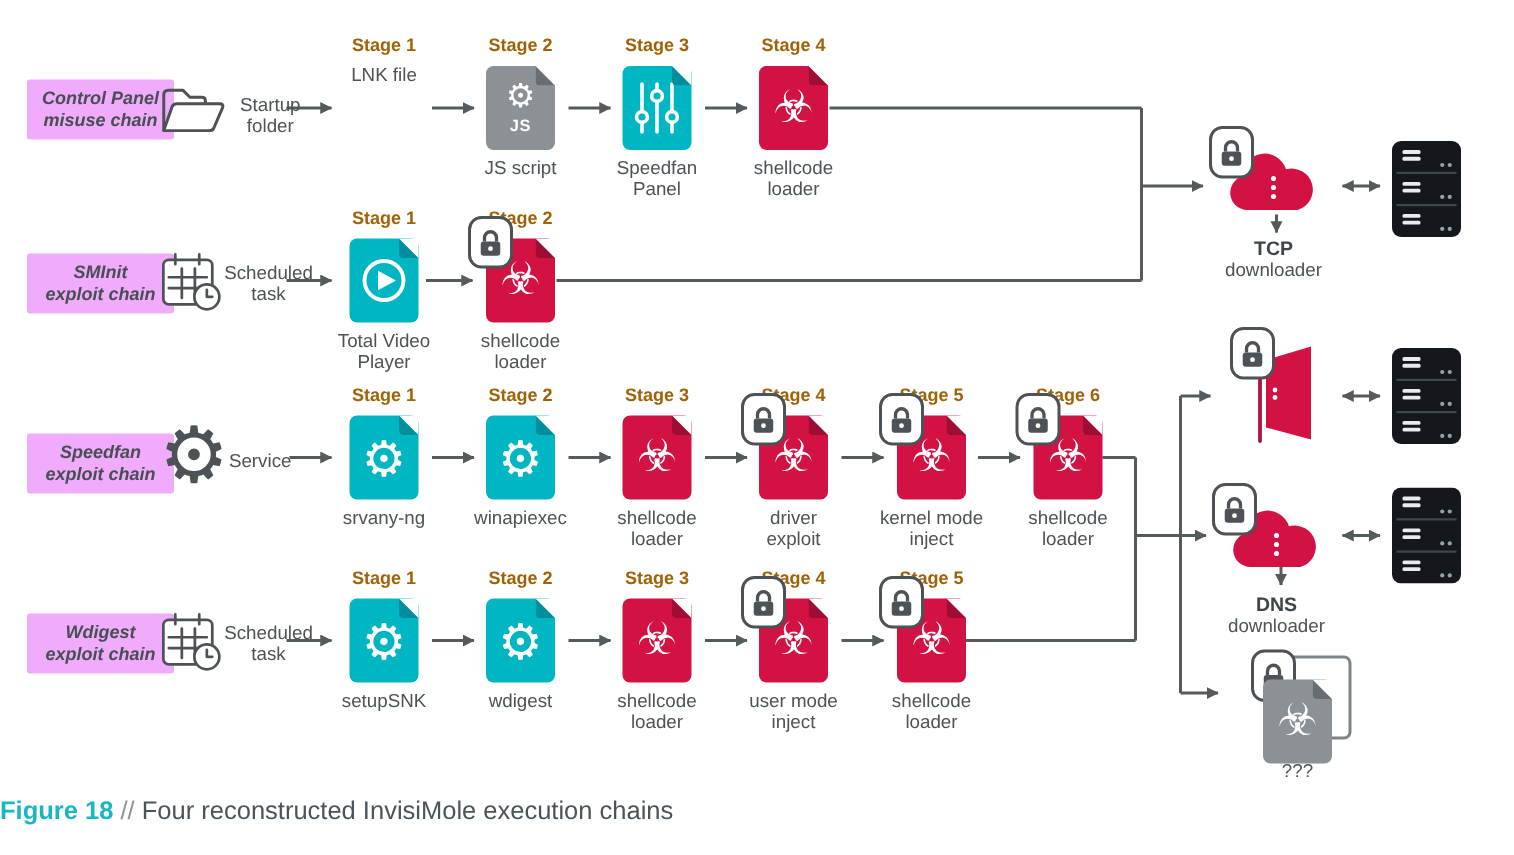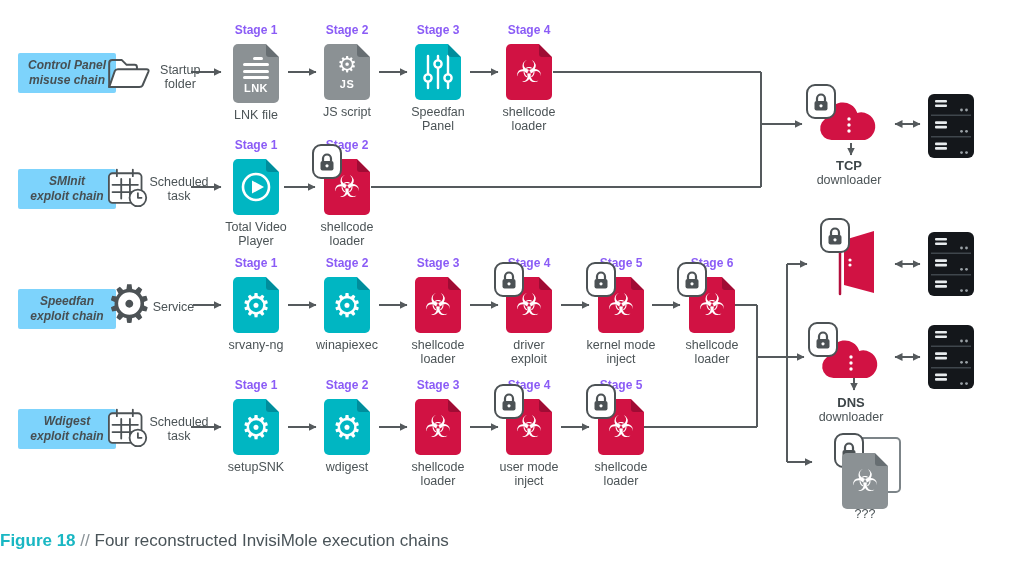--- a/index.html
+++ b/index.html
@@ -2,27 +2,27 @@
 <html><head>
 <meta charset="utf-8">
 <style>
   html,body{margin:0;padding:0;background:#fff;}
   .canvas{position:relative;width:1009px;height:570px;background:#ffffff;
           font-family:"Liberation Sans",sans-serif;overflow:hidden;}
   .wires{position:absolute;left:0;top:0;z-index:1;}
   .w{stroke:#555a5d;stroke-width:2;fill:none;}
 
   
-  .chainbox{position:absolute;left:18px;width:94px;z-index:2;background:#7dd3fc;
+  .chainbox{position:absolute;left:18px;width:94px;z-index:2;background:#f0abfc;
             color:#474f52;font-style:italic;font-weight:bold;font-size:12px;line-height:15px;
             text-align:center;padding:5px 2px;border-radius:2px;}
 
   
   .stage{position:absolute;width:90px;display:flex;flex-direction:column;align-items:center;z-index:2;}
-  .stage-title{height:15px;font-weight:bold;font-size:12px;color:#8b5cf6;text-align:left;}
+  .stage-title{height:15px;font-weight:bold;font-size:12px;color:#a16207;text-align:left;}
   .doc{position:relative;width:46px;height:56px;border-radius:5px;margin-top:6px;
        display:flex;flex-direction:column;align-items:center;justify-content:center;}
   .doc::before{content:"";position:absolute;top:0;right:0;width:0;height:0;border-style:solid;
        border-width:0 13px 13px 0;border-color:#fff #fff var(--fold) var(--fold);
        border-bottom-left-radius:3px;}
   .doc.gray{background:#8b9194;--fold:#676e72;}
   .doc.teal{background:#00b6c2;--fold:#008d9c;}
   .doc.red {background:#d11243;--fold:#9f0c34;}
   .glyph{color:#fff;font-family:"DejaVu Sans",sans-serif;}
   .bio{font-size:30px;line-height:1;}
@@ -163,29 +163,20 @@
       <path d="M15,4 V13 M37,4 V13" stroke="#4c5255" stroke-width="2.5" stroke-linecap="round"></path>
       <path d="M21,17 V44 M33,17 V44 M9,25 H44 M9,35 H44" stroke="#4c5255" stroke-width="2.5" stroke-linecap="round"></path>
       <circle cx="44" cy="43" r="11.5" fill="#fff" stroke="#4c5255" stroke-width="2.5"></circle>
       <path d="M44,43 V36.5 M44,43 H49" stroke="#4c5255" stroke-width="2.5" stroke-linecap="round"></path>
     </svg>
     <div class="cap" style="margin-top:4px">Scheduled task</div>
   </div>
 
   <div class="stage" style="left:211px;top:23px">
     <div class="stage-title">Stage 1</div>
-    <div class="doc gray" style="padding-top:3px">
-      <div style="display:flex;flex-direction:column;align-items:center;width:26px">
-        <div class="lnk-bar short"></div>
-        <div class="lnk-bar"></div>
-        <div class="lnk-bar"></div>
-        <div class="lnk-bar"></div>
-      </div>
-      <div class="doc-badge">LNK</div>
-    </div>
     <div class="cap">
         <div>LNK file</div>
       </div>
   </div>
 
   <div class="stage" style="left:302px;top:23px">
     <div class="stage-title">Stage 2</div>
     <div class="doc gray">
       <span class="glyph gear-sm">⚙</span>
       <div class="doc-badge">JS</div>

